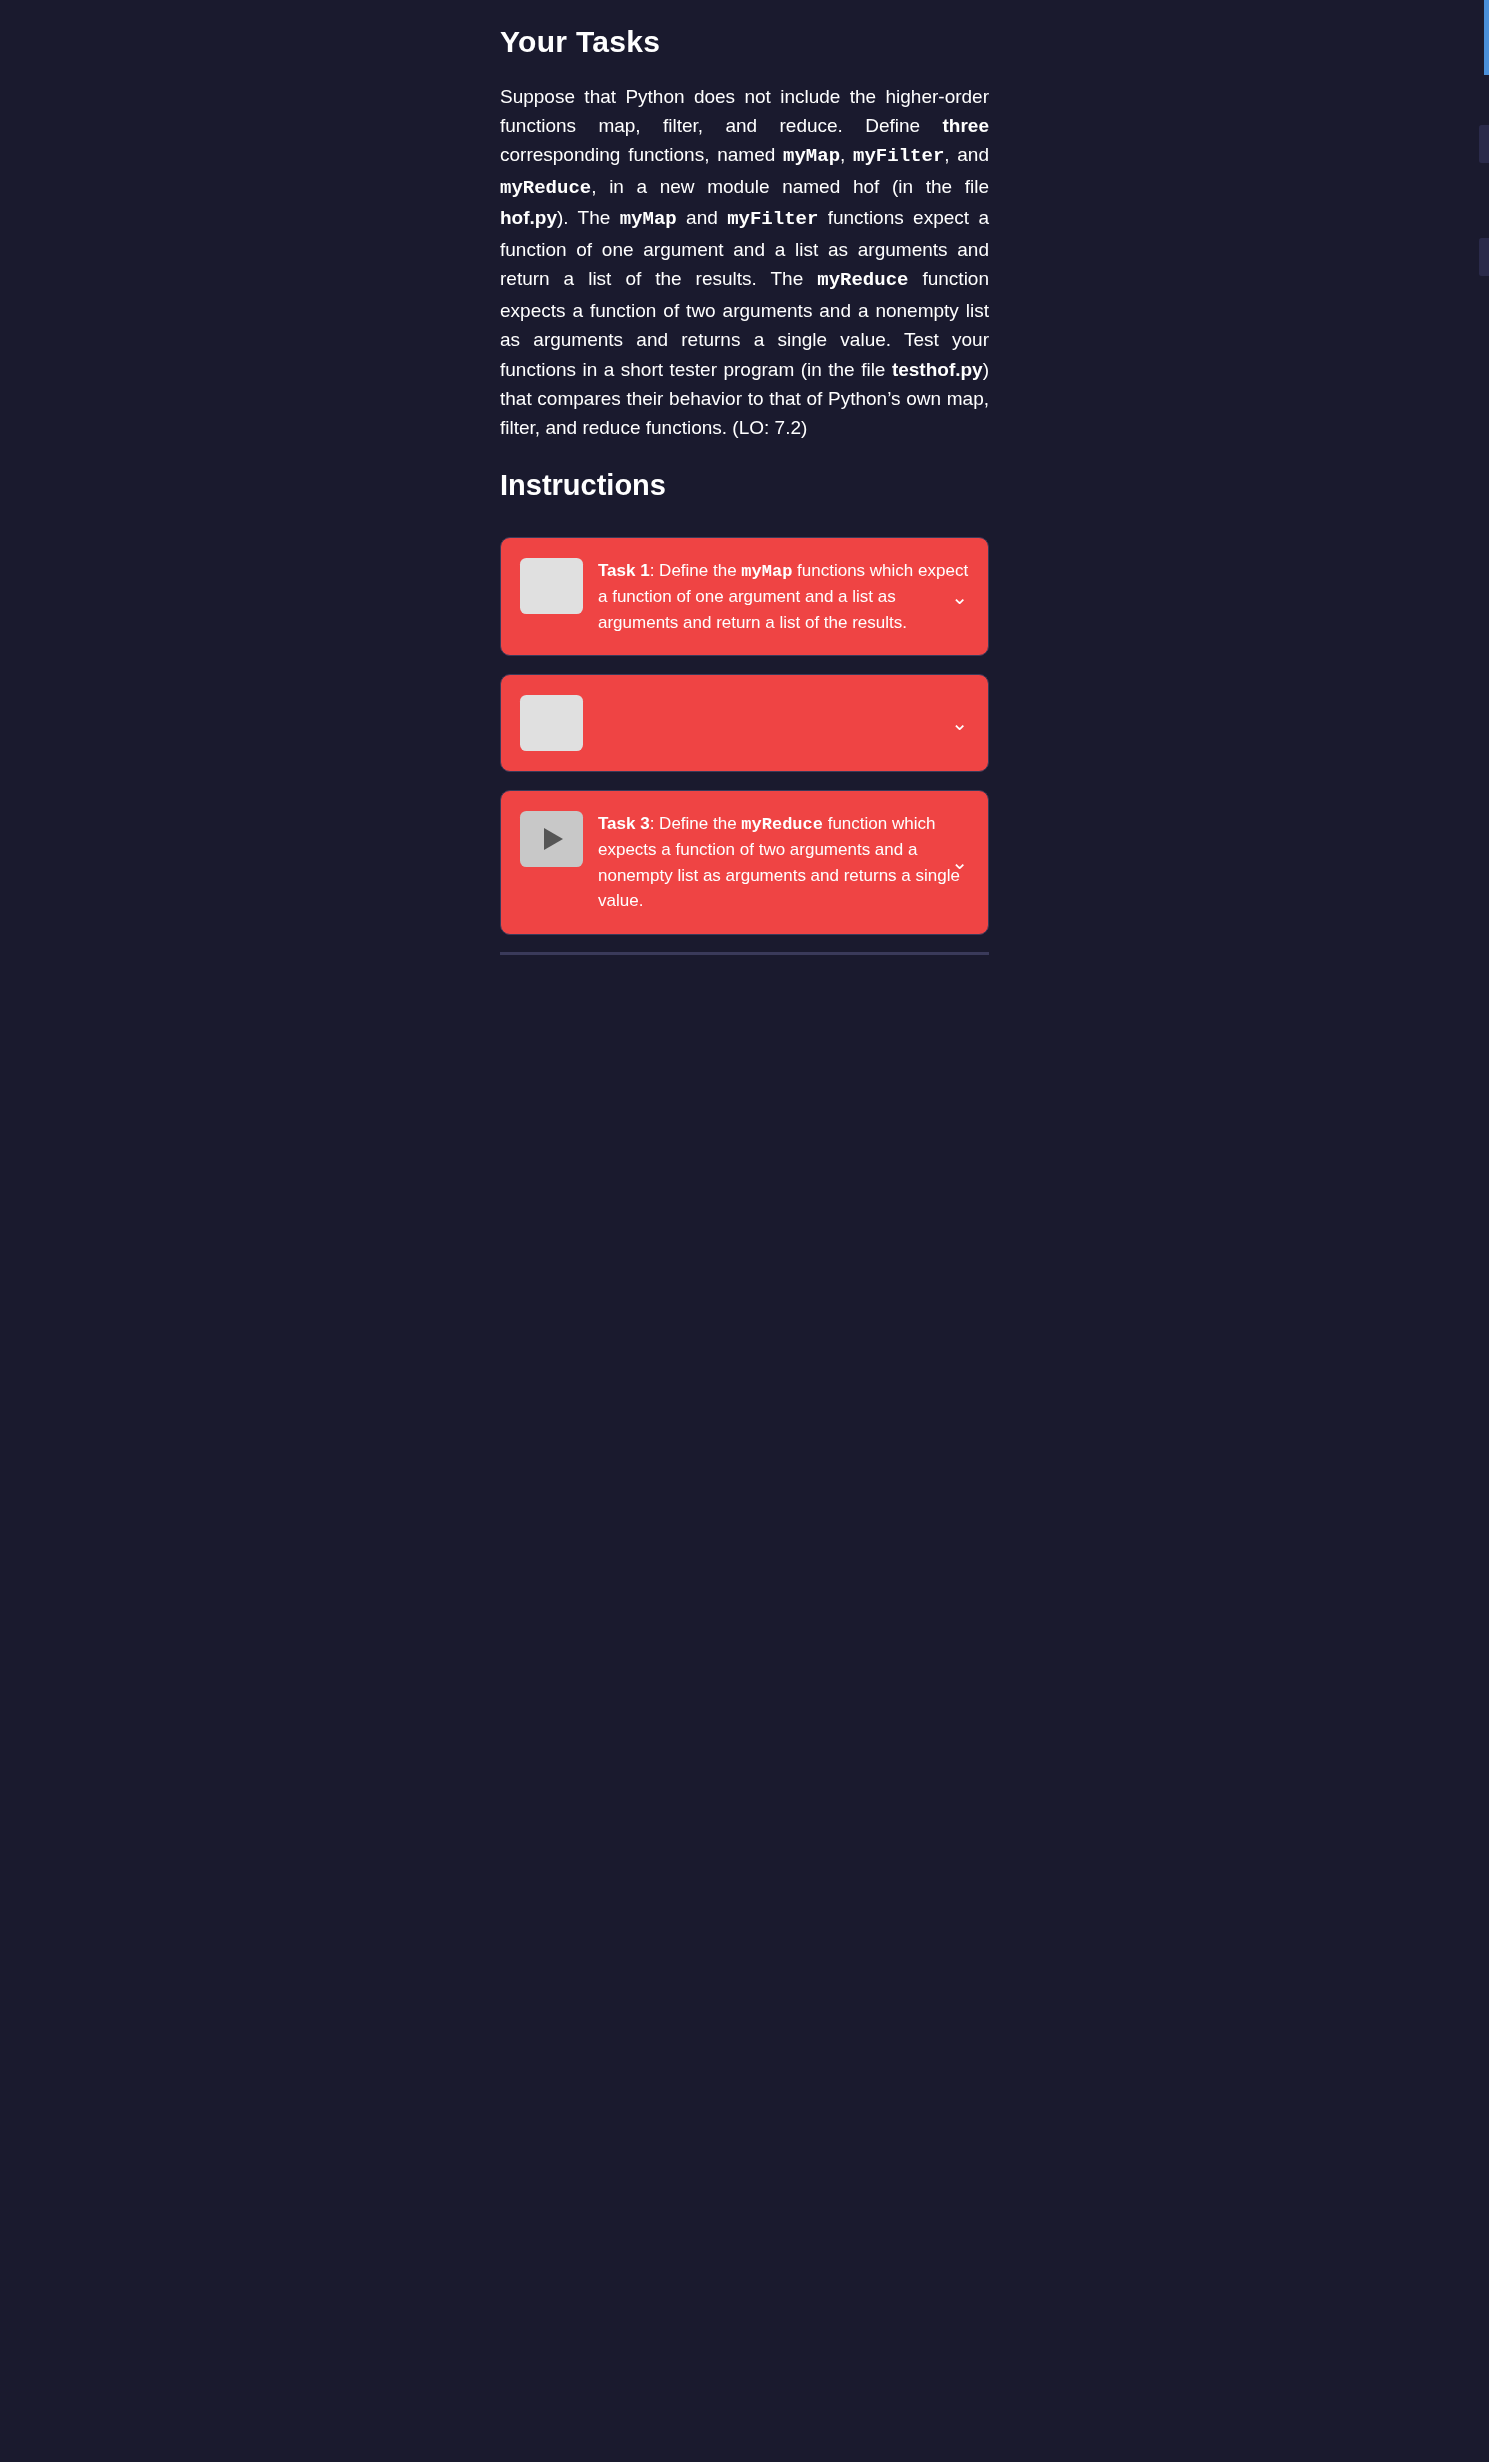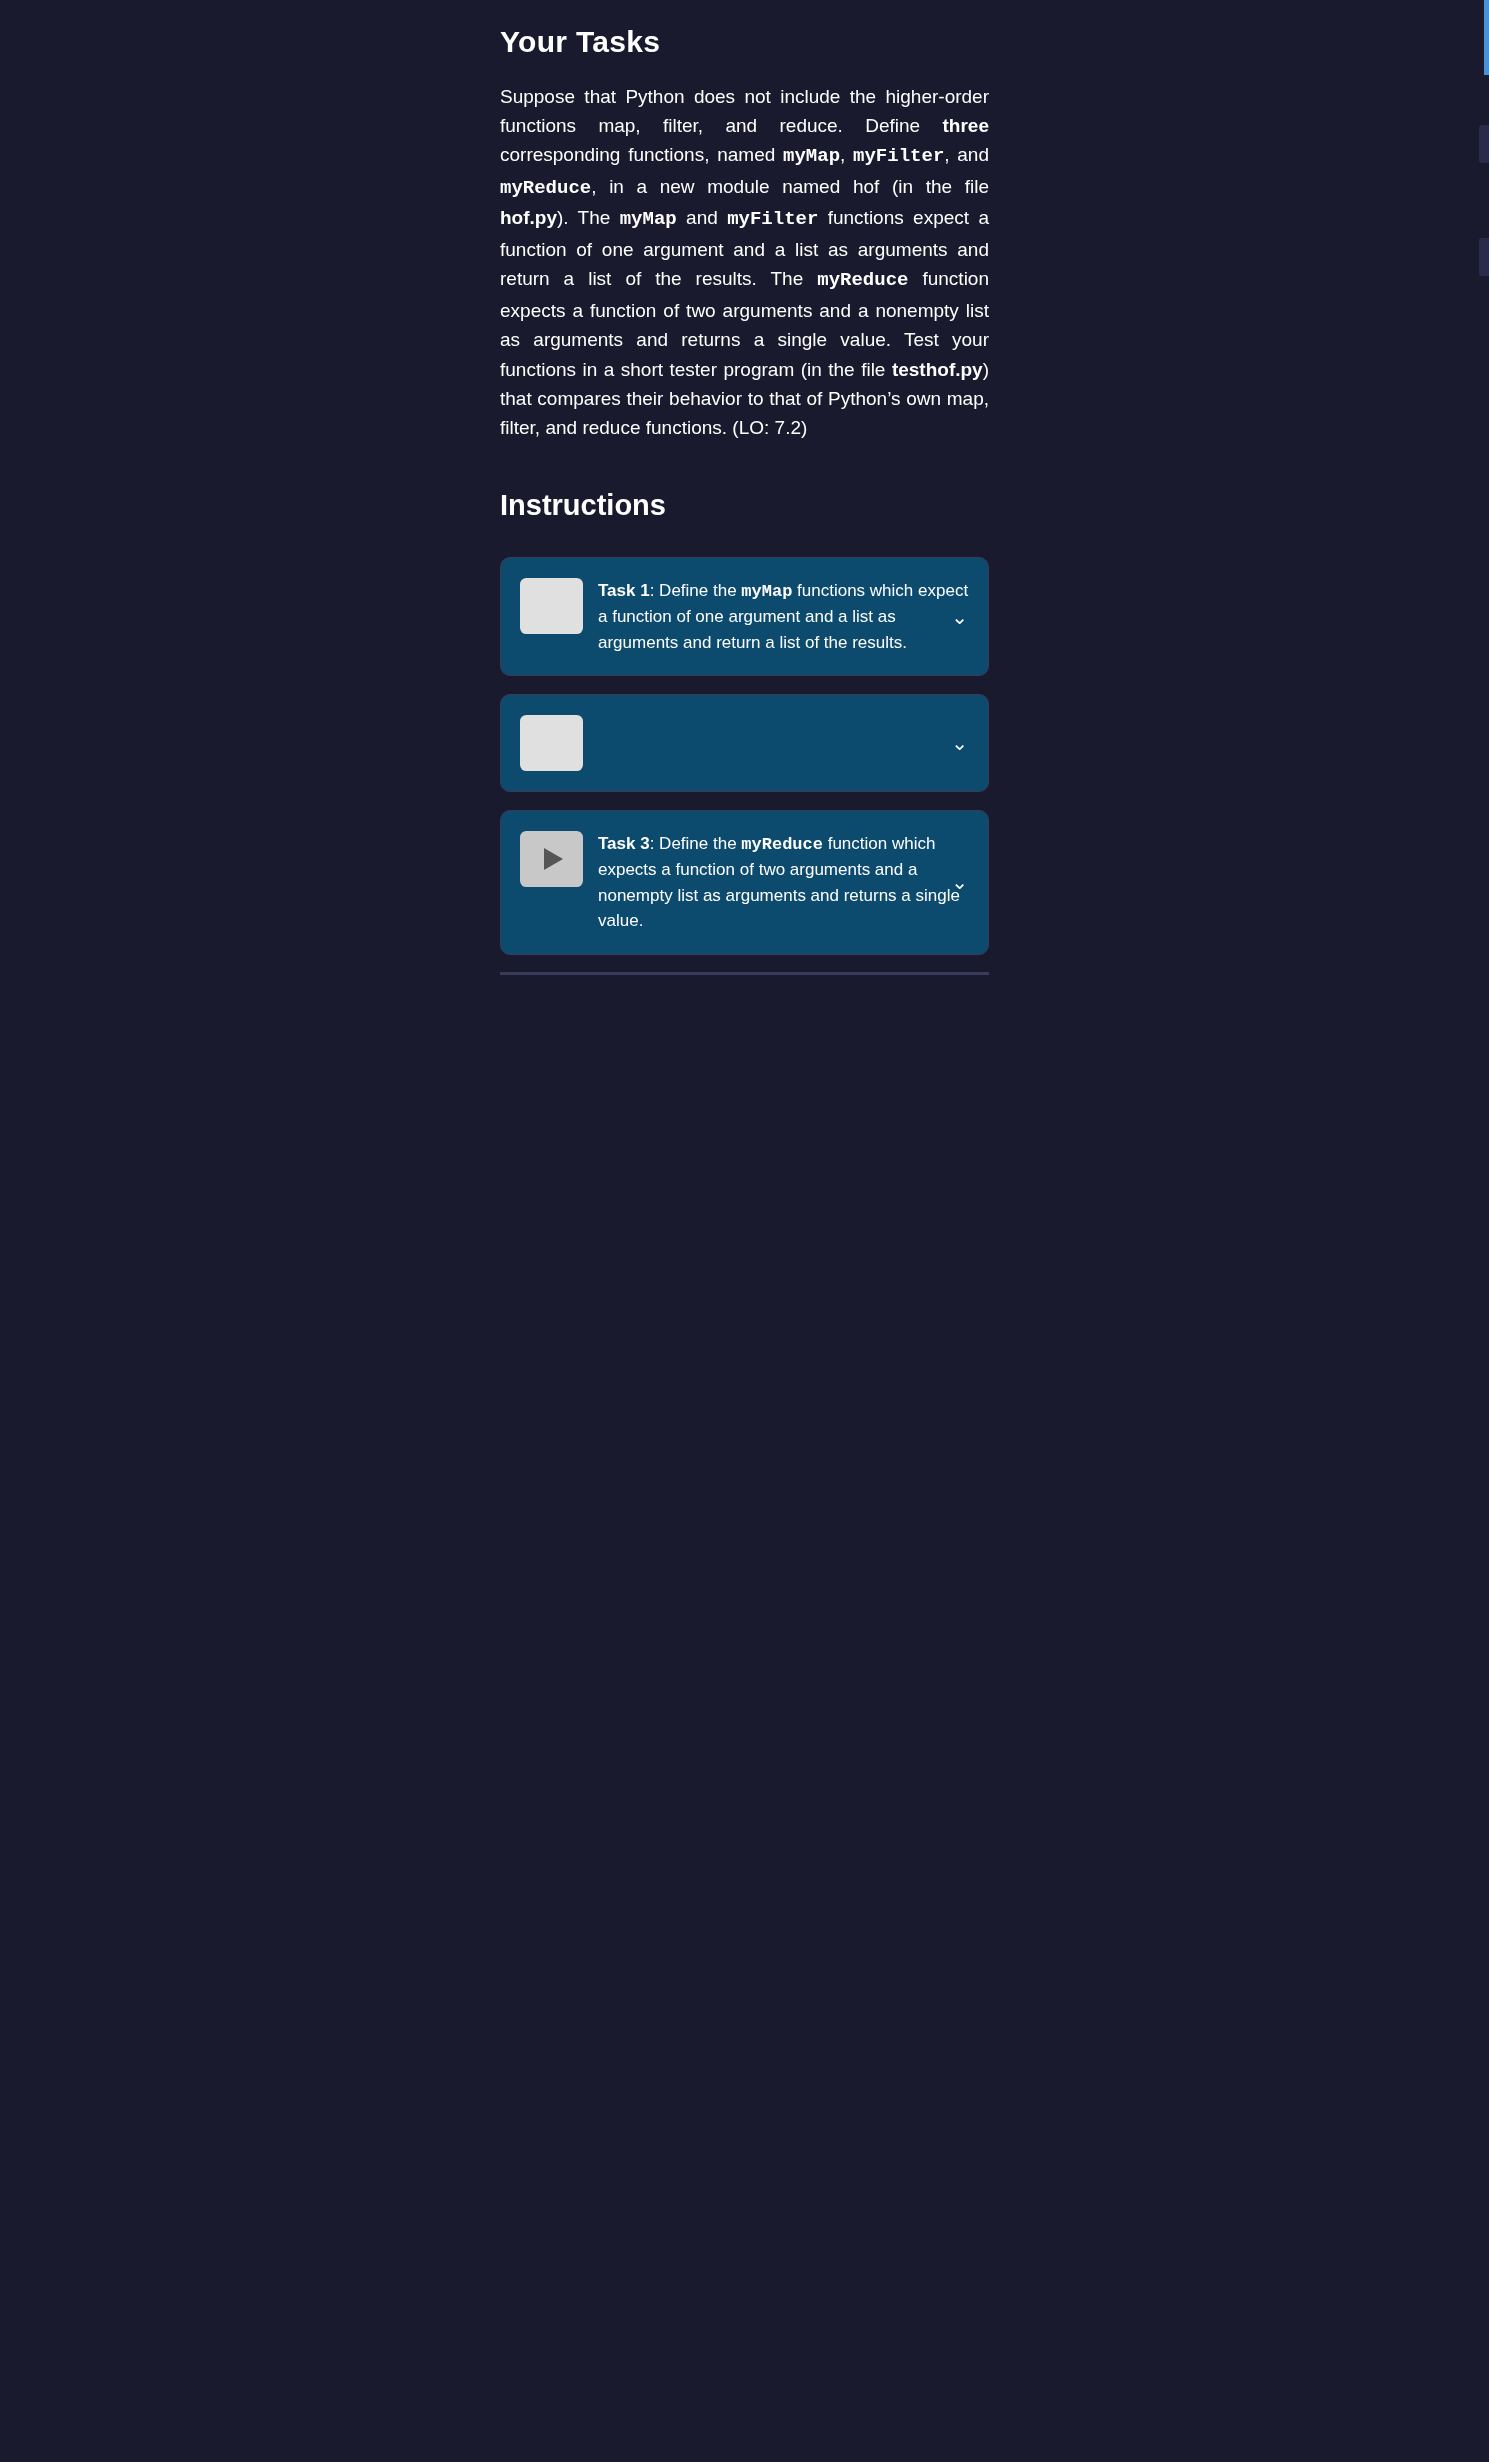--- a/index.html
+++ b/index.html
@@ -55,21 +55,21 @@
       color: #ffffff;
       margin-bottom: 22.6px;
       letter-spacing: 0.3px;
     }
 
     .description {
       font-family: Arial, Helvetica, sans-serif;
       font-size: 19px;
       line-height: 1.55;
       color: #ffffff;
-      margin-bottom: 46px;
+      margin-bottom: 26px;
       text-align: justify;
     }
 
     .description .bold {
       font-weight: 900;
     }
 
     .description .mono {
       font-family: 'Courier New', Courier, monospace;
       font-weight: 600;
@@ -77,21 +77,21 @@
 
     h2.section-title {
       font-family: Arial, Helvetica, sans-serif;
       font-size: 29px;
       font-weight: 900;
       color: #ffffff;
       margin-bottom: 35px;
     }
 
     .task-card {
-      background-color: #0c4a6e;
+      background-color: #ef4444;
       border: 1.3px solid #3a3a5a;
       border-radius: 10px;
       padding: 20px 19px 20px 19px;
       margin-bottom: 17.6px;
       display: flex;
       align-items: flex-start;
       gap: 15px;
       position: relative;
       cursor: pointer;
     }

